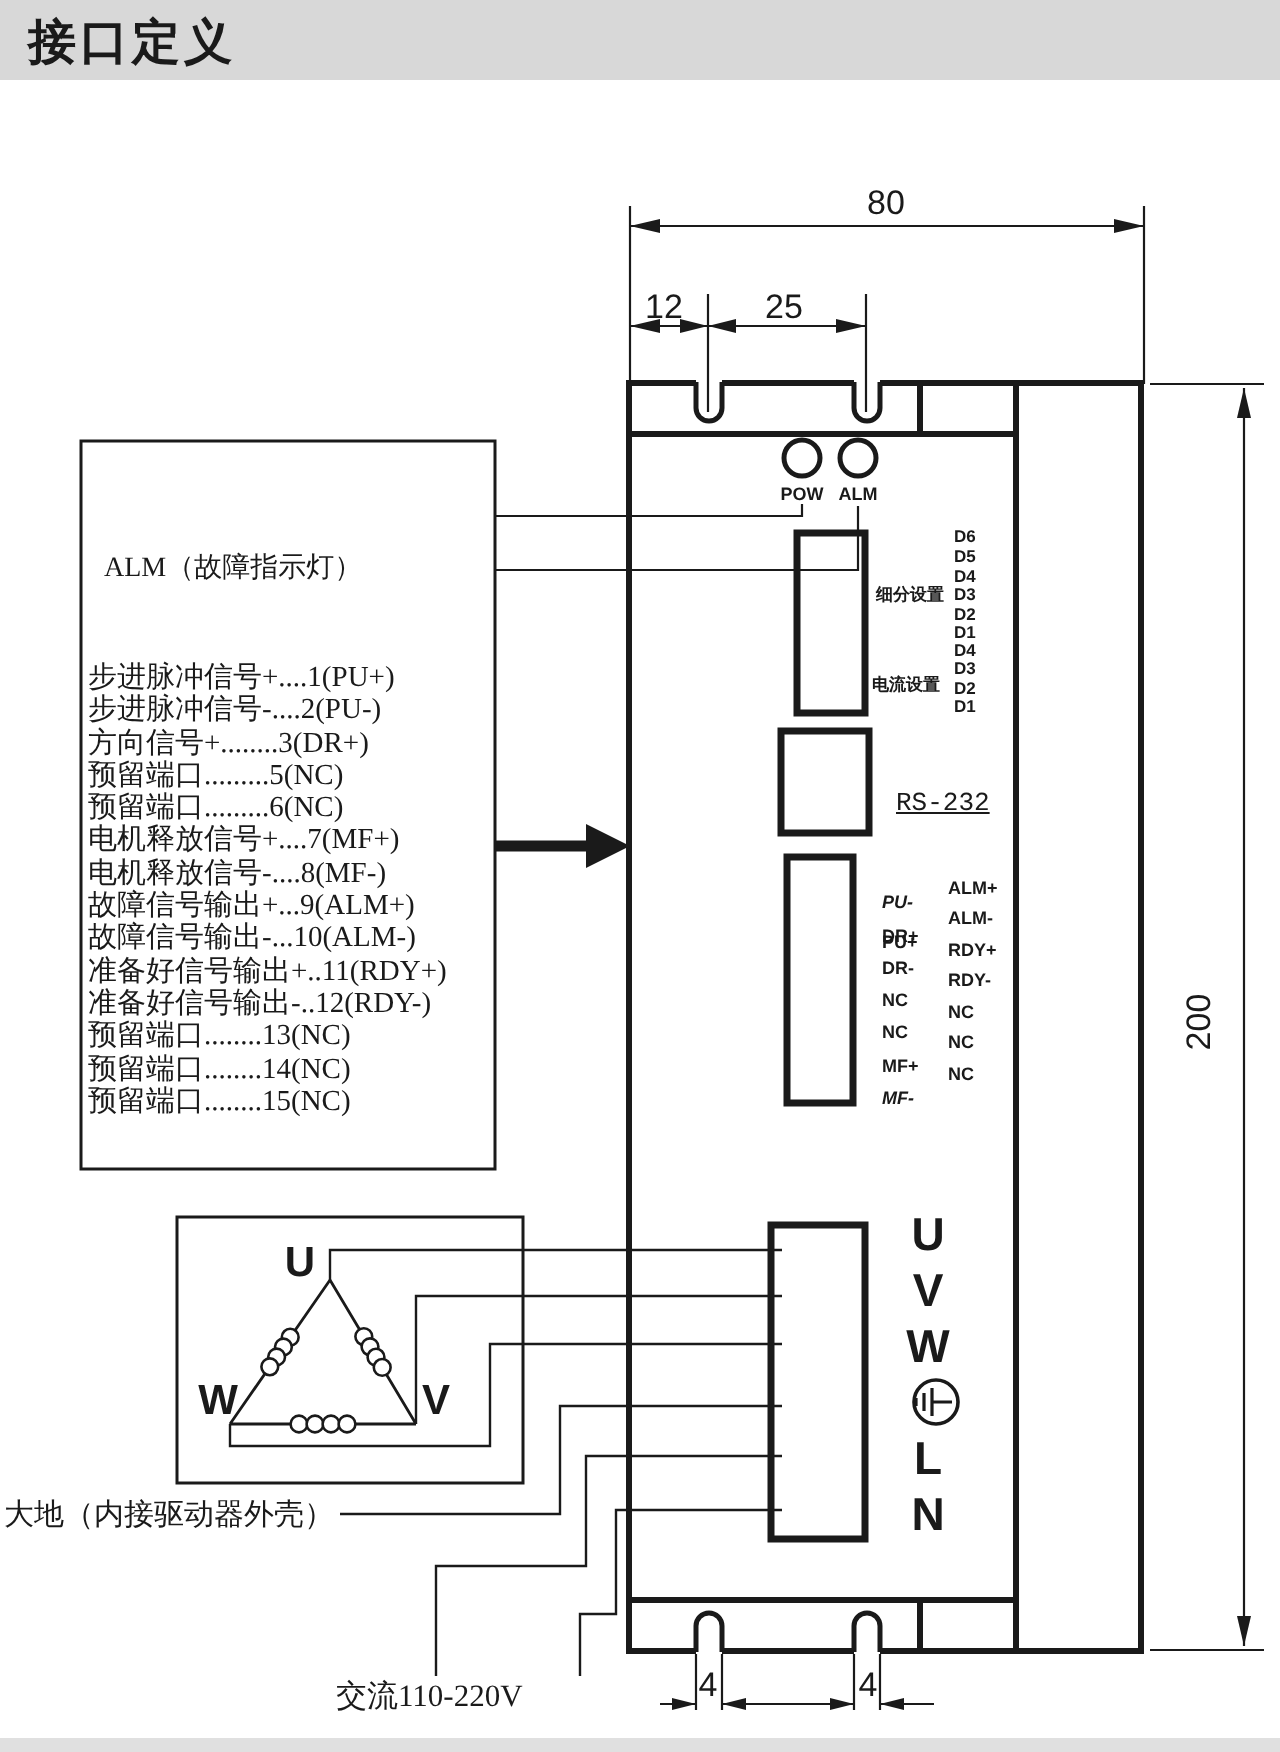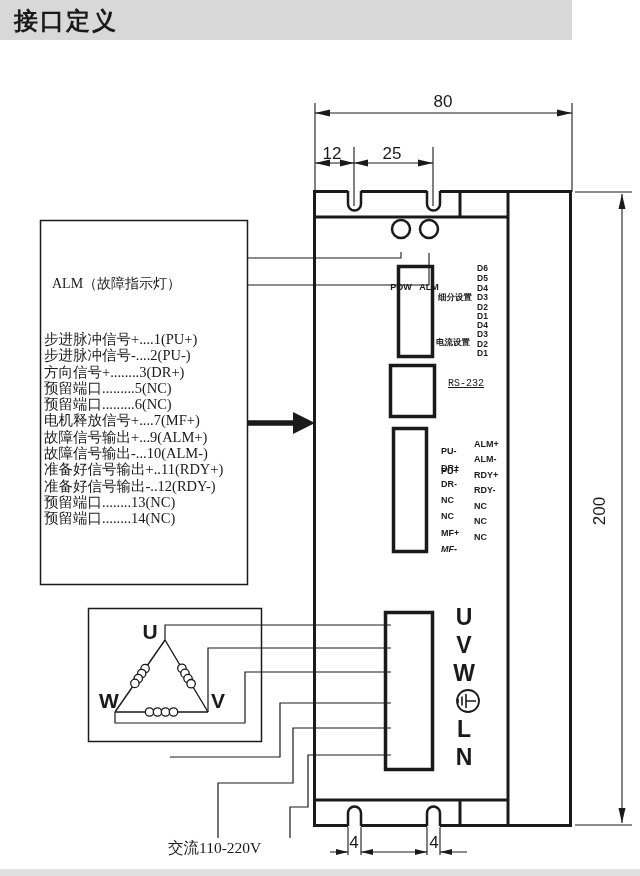--- a/index.html
+++ b/index.html
@@ -1,23 +1,23 @@
 <!DOCTYPE html>
 <html><head>
 <meta charset="utf-8">
 <style>
   html,body{margin:0;padding:0;background:#fff;}
   #page{position:relative;width:640px;height:876px;background:#ffffff;overflow:hidden;
         font-family:"Liberation Sans",sans-serif;color:#1a1a1a;}
-  #titlebar{position:absolute;left:0;top:0;width:572px;height:40px;background:#d8d8d8;}
+  #titlebar{position:absolute;left:0;top:0;width:640px;height:40px;background:#d8d8d8;}
   #titlebar .t{position:absolute;left:14px;top:5px;font-size:24px;font-weight:bold;letter-spacing:2px;}
   #drawing{position:absolute;left:0;top:0;}
   .abs{position:absolute;white-space:nowrap;}
   .dim{font-size:17px;text-align:center;}
-  .lbl{font-weight:bold;font-size:9px;margin-top:40px;}
+  .lbl{font-weight:bold;font-size:9px;}
   .bit{font-weight:bold;font-size:8.5px;height:10px;line-height:10px;}
   .pin{font-weight:bold;font-size:9px;height:12px;line-height:12px;}
   .bigterm{font-weight:bold;font-size:23px;width:36px;text-align:center;}
   .cjk{font-family:"Liberation Serif",serif;font-size:14px;}
   .sigline{height:16.3px;line-height:16.3px;font-family:"Liberation Serif",serif;font-size:14.5px;}
   .motorterm{font-weight:bold;font-size:21px;width:30px;text-align:center;}
   #bottomstrip{position:absolute;left:0;top:869px;width:640px;height:7px;background:#e0e0e0;}
 </style>
 </head>
 <body>
@@ -144,24 +144,24 @@
   <div class="abs bit" style="left:477px;top:292px;">D3</div>
   <div class="abs bit" style="left:477px;top:302px;">D2</div>
   <div class="abs bit" style="left:477px;top:311px;">D1</div>
   <div class="abs bit" style="left:477px;top:320px;">D4</div>
   <div class="abs bit" style="left:477px;top:329px;">D3</div>
   <div class="abs bit" style="left:477px;top:339px;">D2</div>
   <div class="abs bit" style="left:477px;top:348px;">D1</div>
   <div class="abs bit" style="left:434px;top:292px;width:38px;text-align:right;">细分设置</div>
   <div class="abs bit" style="left:434px;top:337px;width:38px;text-align:center;">电流设置</div>
 
-  <div class="abs" style="left:448px;top:378px;font-size:10px;font-family:'Liberation Mono',monospace;text-decoration:underline;">RS-232</div>
+  <div class="abs" style="left:448px;top:394px;font-size:13px;font-family:'Liberation Mono',monospace;text-decoration:underline;">RS-232</div>
 
   <div class="abs pin" style="left:441px;top:429px;margin-top:36px;">PU+</div>
-  <div class="abs pin" style="left:441px;top:445px;">PU-</div>
+  <div class="abs pin" style="left:441px;top:445px;font-style:italic;">PU-</div>
   <div class="abs pin" style="left:441px;top:462px;">DR+</div>
   <div class="abs pin" style="left:441px;top:478px;">DR-</div>
   <div class="abs pin" style="left:441px;top:494px;">NC</div>
   <div class="abs pin" style="left:441px;top:510px;">NC</div>
   <div class="abs pin" style="left:441px;top:527px;">MF+</div>
   <div class="abs pin" style="left:441px;top:543px;font-style:italic;">MF-</div>
   <div class="abs pin" style="left:474px;top:438px;">ALM+</div>
   <div class="abs pin" style="left:474px;top:453px;">ALM-</div>
   <div class="abs pin" style="left:474px;top:469px;">RDY+</div>
   <div class="abs pin" style="left:474px;top:484px;">RDY-</div>
@@ -176,28 +176,31 @@
   <div class="abs bigterm" style="left:446px;top:744px;">N</div>
 
   <div class="abs cjk" style="left:52px;top:275px;">ALM（故障指示灯）</div>
   <div class="abs" style="left:44px;top:331px;width:202px;">
     <div class="sigline">步进脉冲信号+....1(PU+)</div>
     <div class="sigline">步进脉冲信号-....2(PU-)</div>
     <div class="sigline">方向信号+........3(DR+)</div>
     <div class="sigline">预留端口.........5(NC)</div>
     <div class="sigline">预留端口.........6(NC)</div>
     <div class="sigline">电机释放信号+....7(MF+)</div>
+    <div class="sigline">电机释放信号-....8(MF-)</div>
     <div class="sigline">故障信号输出+...9(ALM+)</div>
     <div class="sigline">故障信号输出-...10(ALM-)</div>
     <div class="sigline">准备好信号输出+..11(RDY+)</div>
     <div class="sigline">准备好信号输出-..12(RDY-)</div>
     <div class="sigline">预留端口........13(NC)</div>
     <div class="sigline">预留端口........14(NC)</div>
+    <div class="sigline">预留端口........15(NC)</div>
   </div>
 
   <div class="abs motorterm" style="left:135px;top:620px;">U</div>
   <div class="abs motorterm" style="left:94px;top:689px;">W</div>
   <div class="abs motorterm" style="left:203px;top:689px;">V</div>
 
+  <div class="abs cjk" style="left:2px;top:748px;font-size:15px;">大地（内接驱动器外壳）</div>
   <div class="abs cjk" style="left:168px;top:838px;font-size:15.5px;">交流110-220V</div>
 
   <div id="bottomstrip"></div>
 </div>
 
 </body></html>

